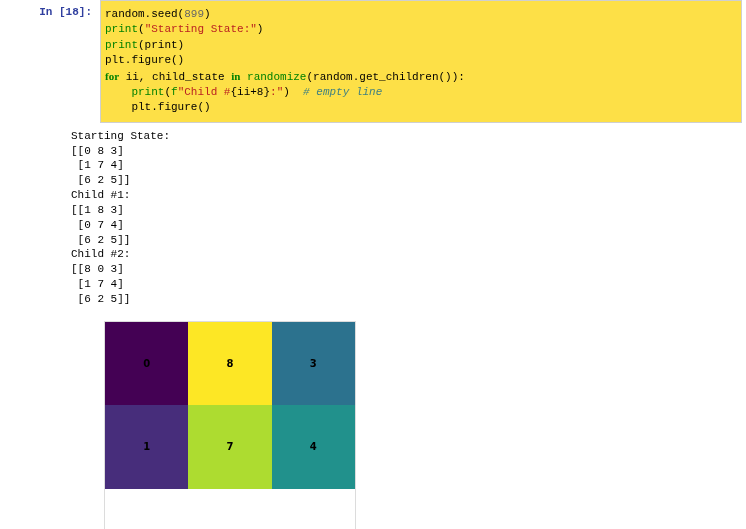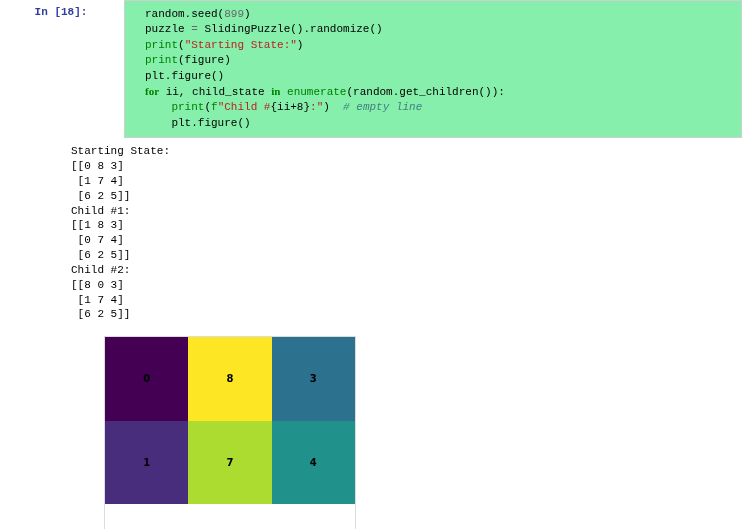--- a/index.html
+++ b/index.html
@@ -13,31 +13,30 @@
   .notebook-cell {
     display: flex;
     align-items: flex-start;
     margin-left: 30px;
   }
   .in-prompt {
     color: #303F9F;
     font-weight: bold;
     white-space: pre;
     padding: 6px 8px 6px 0;
-    text-align: center;
+    text-align: right;
     min-width: 70px;
     font-size: 11px;
   }
   .input-area {
     flex: 1;
-    background: #86efac;
+    background: #fde047;
     border: 1px solid #cfcfcf;
-    padding: 6px 20px;
+    padding: 6px 4px;
     margin-right: 4px;
-    margin-left: 24px;
   }
   .code-line {
     white-space: pre;
     line-height: 1.4;
     font-size: 11px;
   }
   .c-ident { color: #000; }
   .c-str   { color: #BA2121; }
   .c-kw    { color: #008000; font-weight: bold; font-family: Liberation Serif, serif; }
   .c-builtin { color: #008000; }
@@ -78,25 +77,24 @@
     font-family: "DejaVu Sans", Arial, sans-serif;
   }
 </style>
 </head>
 <body>
 
 <div class="notebook-cell">
   <div class="in-prompt">In [18]:</div>
   <div class="input-area">
     <div class="code-line"><span class="c-ident">random</span><span class="c-ident">.seed(</span><span class="c-num">899</span><span class="c-ident">)</span></div>
-    <div class="code-line"><span class="c-ident">puzzle </span><span class="c-op">=</span><span class="c-ident"> SlidingPuzzle().randomize()</span></div>
     <div class="code-line"><span class="c-builtin">print</span><span class="c-ident">(</span><span class="c-str">"Starting State:"</span><span class="c-ident">)</span></div>
-    <div class="code-line"><span class="c-builtin">print</span><span class="c-ident">(figure)</span></div>
+    <div class="code-line"><span class="c-builtin">print</span><span class="c-ident">(print)</span></div>
     <div class="code-line"><span class="c-ident">plt.figure()</span></div>
-    <div class="code-line"><span class="c-kw">for</span><span class="c-ident"> ii, child_state </span><span class="c-kw">in</span><span> </span><span class="c-builtin">enumerate</span><span class="c-ident">(random.get_children()):</span></div>
+    <div class="code-line"><span class="c-kw">for</span><span class="c-ident"> ii, child_state </span><span class="c-kw">in</span><span> </span><span class="c-builtin">randomize</span><span class="c-ident">(random.get_children()):</span></div>
     <div class="code-line"><span>    </span><span class="c-builtin">print</span><span class="c-ident">(</span><span class="c-affix">f</span><span class="c-str">"Child #</span><span class="c-ident">{ii+8}</span><span class="c-str">:"</span><span class="c-ident">)  </span><span class="c-comment"># empty line</span></div>
     <div class="code-line"><span>    </span><span class="c-ident">plt.figure()</span></div>
   </div>
 </div>
 
 <div class="output-area">Starting State:
 [[0 8 3]
  [1 7 4]
  [6 2 5]]
 Child #1:

